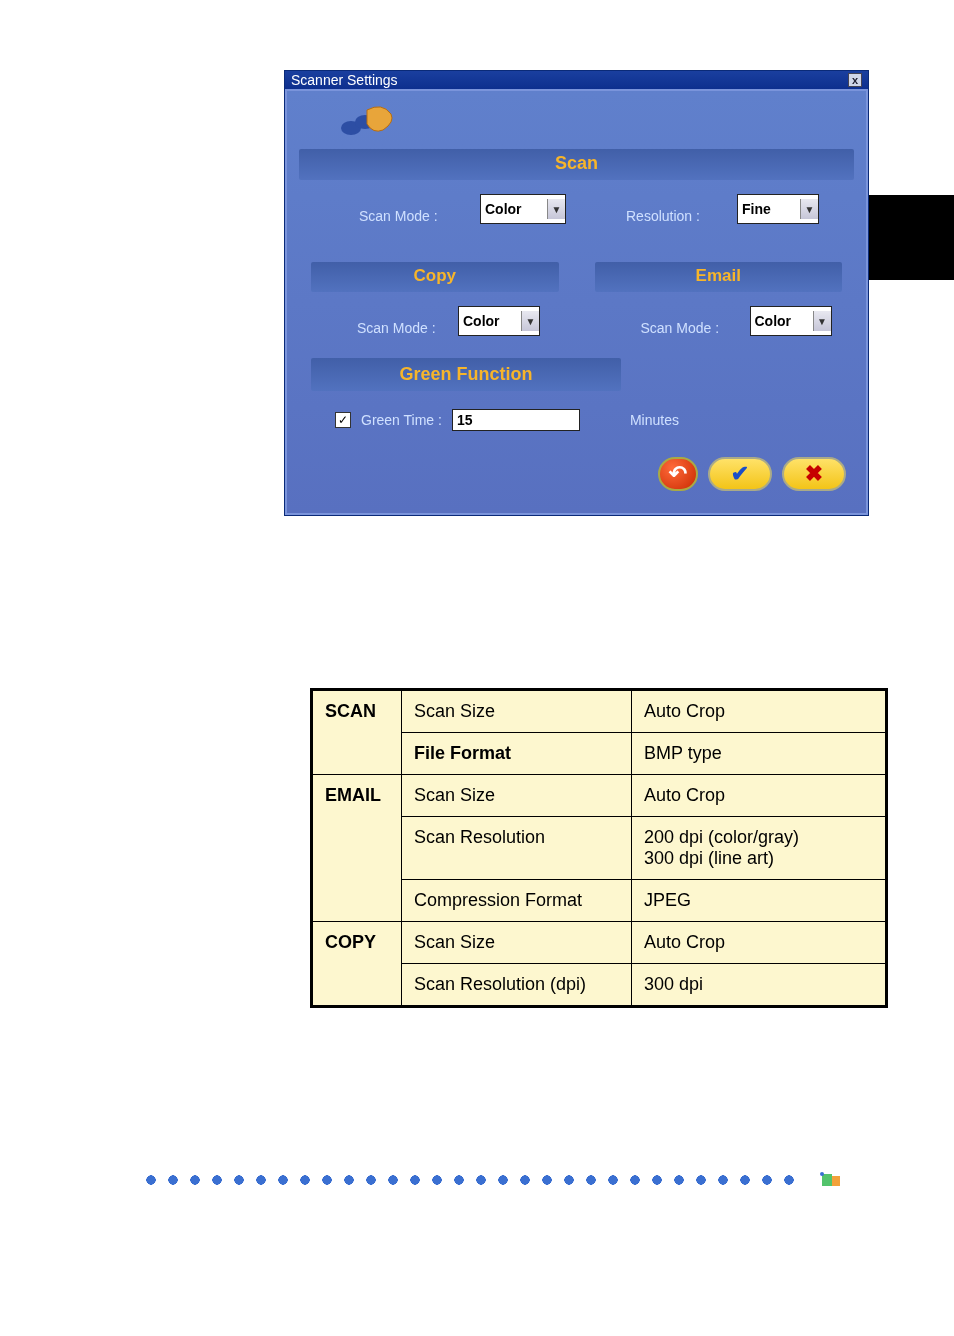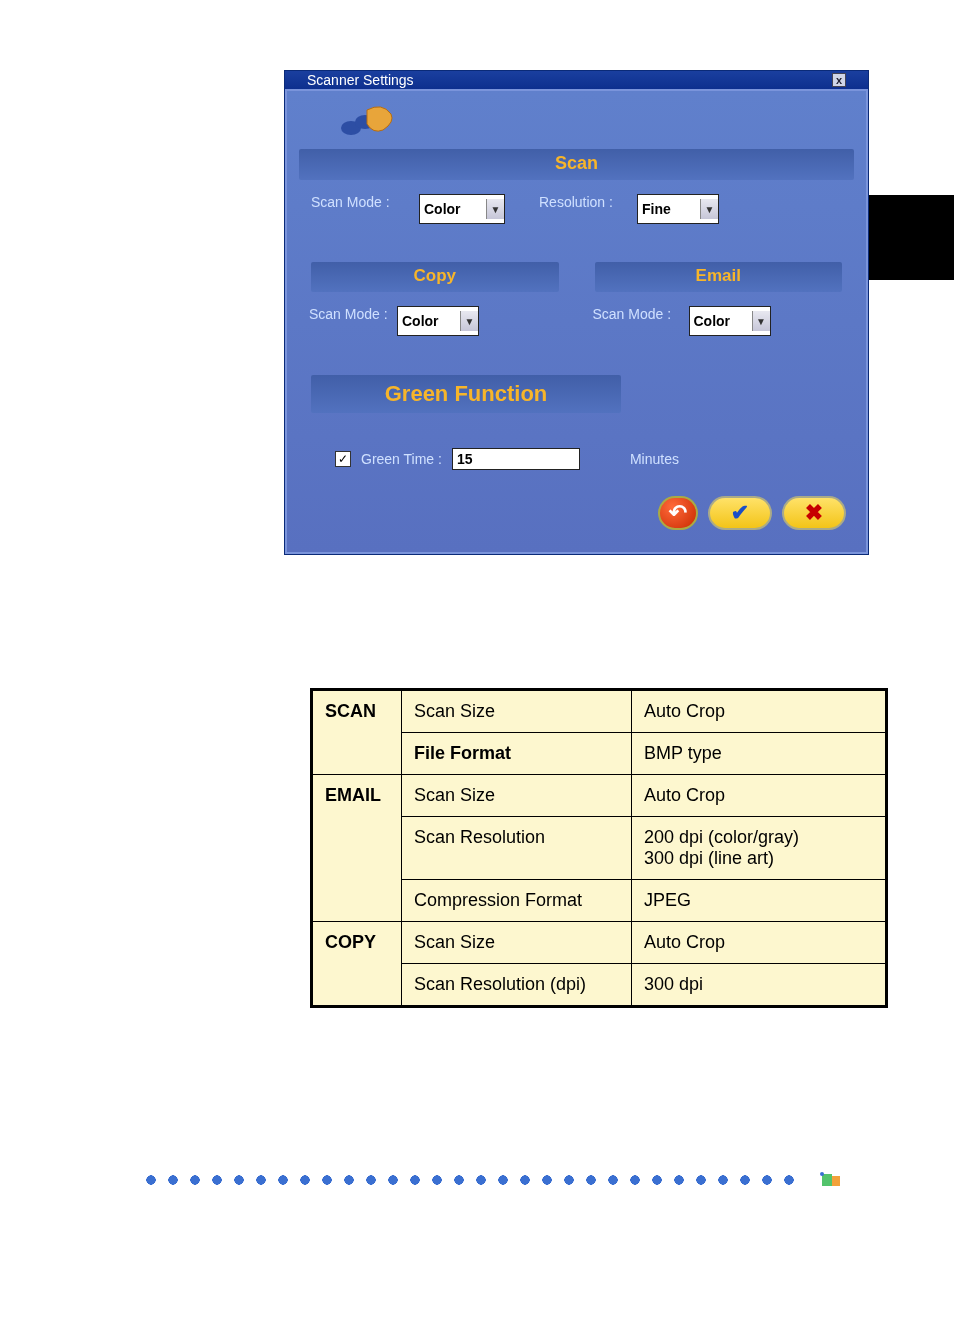--- a/index.html
+++ b/index.html
@@ -26,21 +26,21 @@
   }
   .dialog {
     width: 585px;
     border: 1px solid #0a2a78;
     background: #5c78c5;
   }
   .titlebar {
     background: linear-gradient(#1a3f9f,#0d2f8e);
     color: #fff;
     font-size: 14px;
-    padding: 2px 22px;
+    padding: 2px 6px;
     display: flex;
     justify-content: space-between;
     align-items: center;
     height: 18px;
   }
   .titlebar .close {
     width: 14px;
     height: 14px;
     background: #d0d6e8;
     color: #223;
@@ -80,23 +80,24 @@
     border-radius: 2px;
   }
   .section-hdr.small { font-size: 17px; }
   .scan-fields {
     padding: 14px 24px 20px;
     color: #cfe0ff;
     font-size: 14px;
   }
   .row {
     display: flex;
-    align-items: flex-start;
-    gap: 8px;
+    align-items: flex-end;
+    gap: 21px;
     margin-bottom: 18px;
+    margin-left: 48px;
   }
   .lbl { width: 100px; }
   .sel {
     background: #fff;
     border: 1px solid #222;
     height: 30px;
     display: flex;
     align-items: center;
     font-size: 14px;
     font-weight: bold;
@@ -144,24 +145,24 @@
   .half { flex: 1; }
   .half-body {
     padding: 14px 10px 22px;
     color: #cfe0ff;
     font-size: 14px;
   }
   .gf-hdr {
     text-align: center;
     color: #f7b52a;
     font-weight: bold;
-    font-size: 22px;
+    font-size: 18px;
     padding: 6px 4px;
     background: linear-gradient(#415fa8,#5272bf);
-    margin: 17px 12px;
+    margin: 0 12px;
     border-radius: 2px;
     width: 310px;
     margin-left: 24px;
   }
   .gf-body {
     padding: 18px 24px 26px 48px;
     color: #cfe0ff;
     font-size: 14px;
     display: flex;
     align-items: center;

